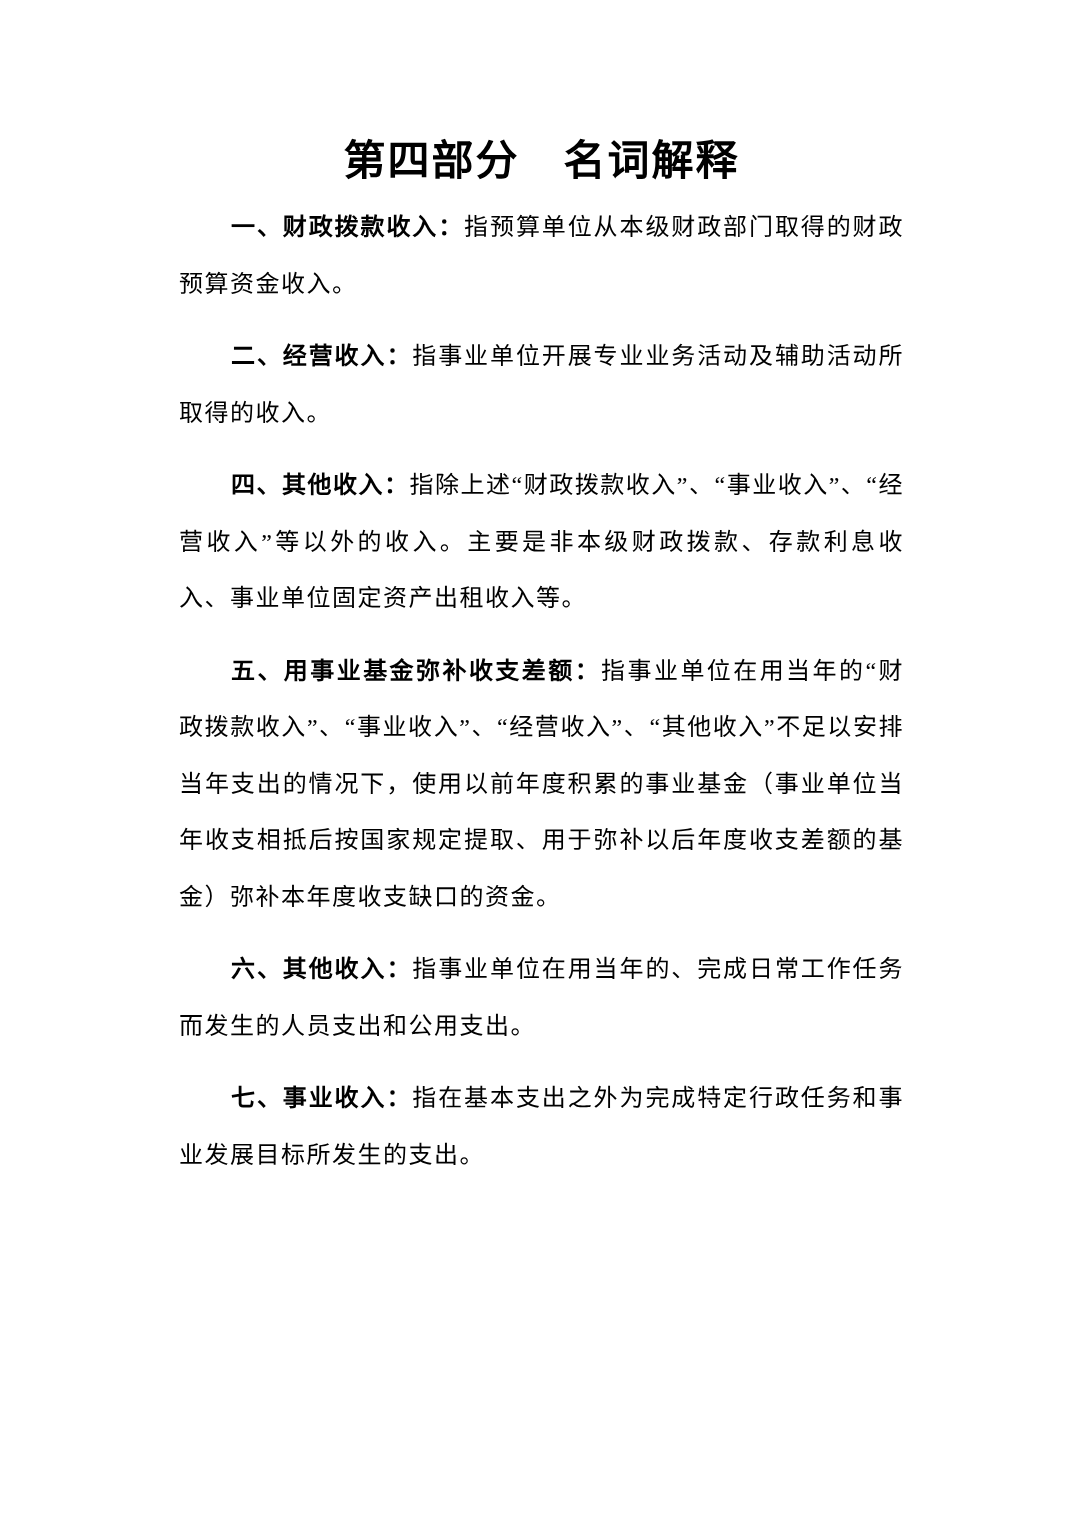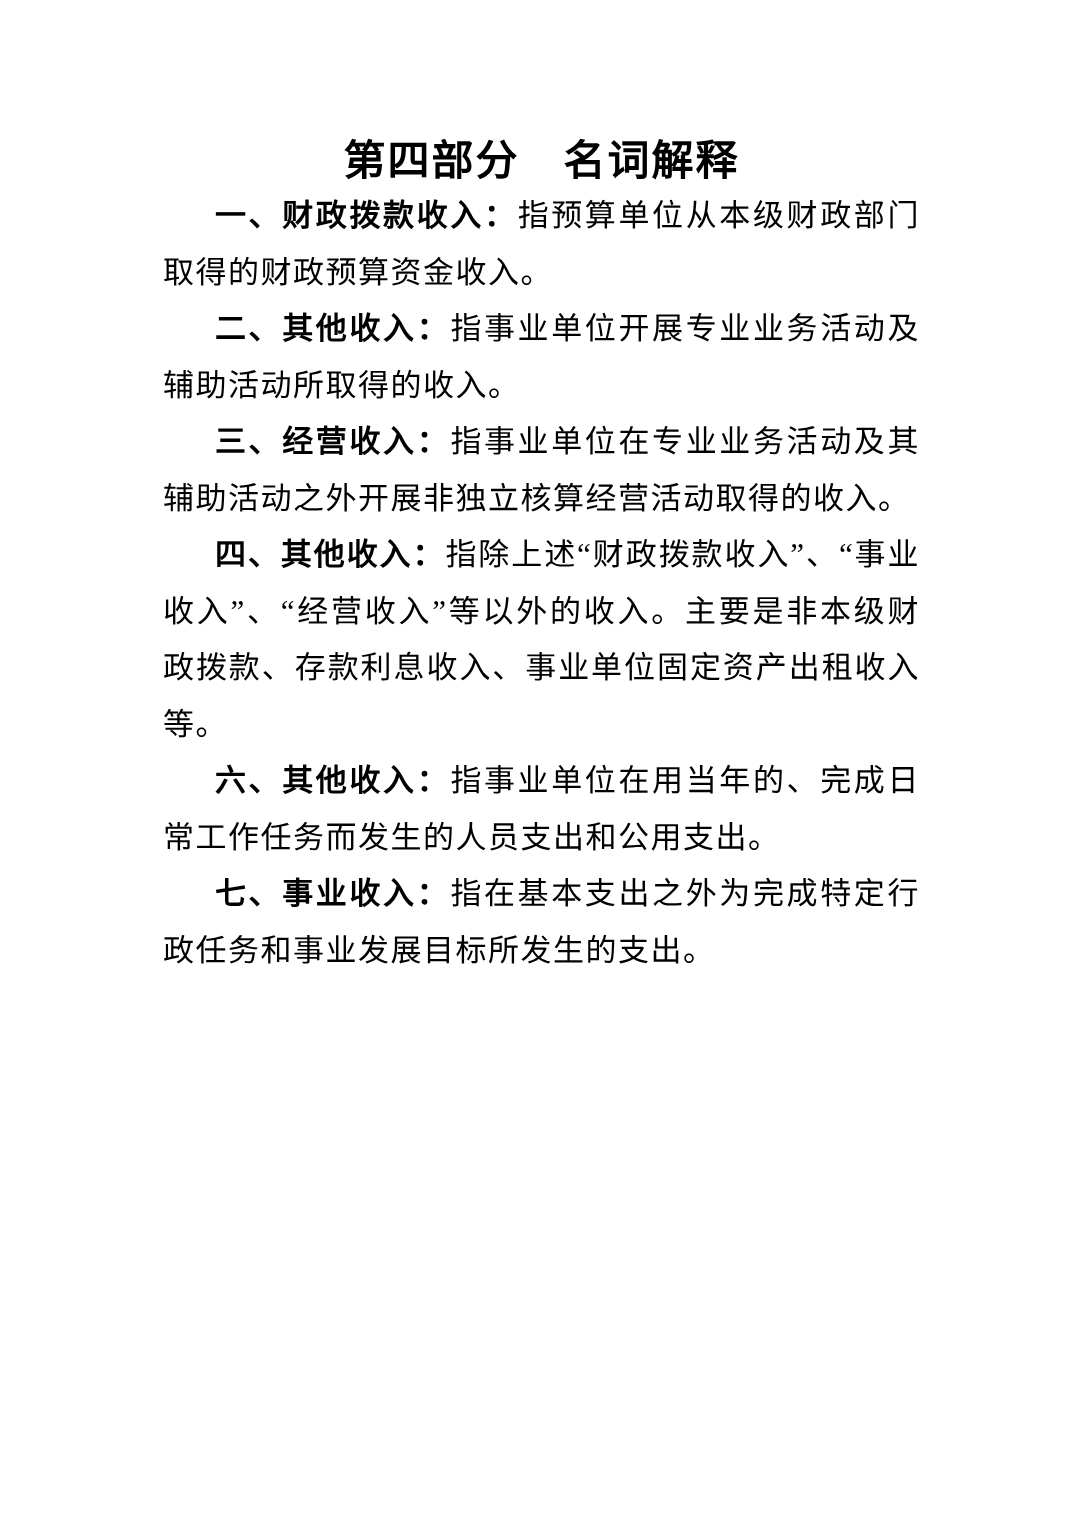--- a/index.html
+++ b/index.html
@@ -12,59 +12,59 @@
     position: relative;
     width: 1080px;
     height: 1527px;
     background: #ffffff;
     overflow: hidden;
     padding: 140px 160px 0 163px;
     color: #000000;
     font-family: "Liberation Serif", "DejaVu Serif", serif;
   }
   .doc-title {
-    margin: 0 0 6px 0;
+    margin: 0 0 17px 0;
     font-size: 42px;
     line-height: 1;
     font-weight: bold;
     text-align: center;
     letter-spacing: 2px;
     color: #000000;
     font-family: "Liberation Sans", "DejaVu Sans", sans-serif;
   }
   .doc-body {
     width: 757px;
   }
   .para {
-    margin: 0;
-    font-size: 31px;
+    margin: 16px;
+    font-size: 24px;
     line-height: 56.5px;
     letter-spacing: 1.5px;
     text-align: justify;
     text-indent: 52px;
     color: #000000;
   }
   .para .term-label {
     font-weight: bold;
     font-family: "Liberation Sans", "DejaVu Sans", sans-serif;
   }
 </style>
 </head>
 <body>
 
 <div class="page">
   <h1 class="doc-title">第四部分　名词解释</h1>
   <div class="doc-body" id="paragraphs">
   <p class="para"><span class="term-label">一、财政拨款收入：</span><span class="term-text">指预算单位从本级财政部门取得的财政预算资金收入。</span></p>
 
-  <p class="para"><span class="term-label">二、其他收入：</span><span class="term-text">指事业单位开展专业业务活动及辅助活动所取得的收入。</span></p>
+  <p class="para"><span class="term-label">二、经营收入：</span><span class="term-text">指事业单位开展专业业务活动及辅助活动所取得的收入。</span></p>
 
-  <p class="para"><span class="term-label">三、经营收入：</span><span class="term-text">指事业单位在专业业务活动及其辅助活动之外开展非独立核算经营活动取得的收入。</span></p>
 
   <p class="para"><span class="term-label">四、其他收入：</span><span class="term-text">指除上述“财政拨款收入”、“事业收入”、“经营收入”等以外的收入。主要是非本级财政拨款、存款利息收入、事业单位固定资产出租收入等。</span></p>
 
+  <p class="para"><span class="term-label">五、用事业基金弥补收支差额：</span><span class="term-text">指事业单位在用当年的“财政拨款收入”、“事业收入”、“经营收入”、“其他收入”不足以安排当年支出的情况下，使用以前年度积累的事业基金（事业单位当年收支相抵后按国家规定提取、用于弥补以后年度收支差额的基金）弥补本年度收支缺口的资金。</span></p>
 
   <p class="para"><span class="term-label">六、其他收入：</span><span class="term-text">指事业单位在用当年的、完成日常工作任务而发生的人员支出和公用支出。</span></p>
 
   <p class="para"><span class="term-label">七、事业收入：</span><span class="term-text">指在基本支出之外为完成特定行政任务和事业发展目标所发生的支出。</span></p>
 
 </div>
 </div>
 
 </body></html>

